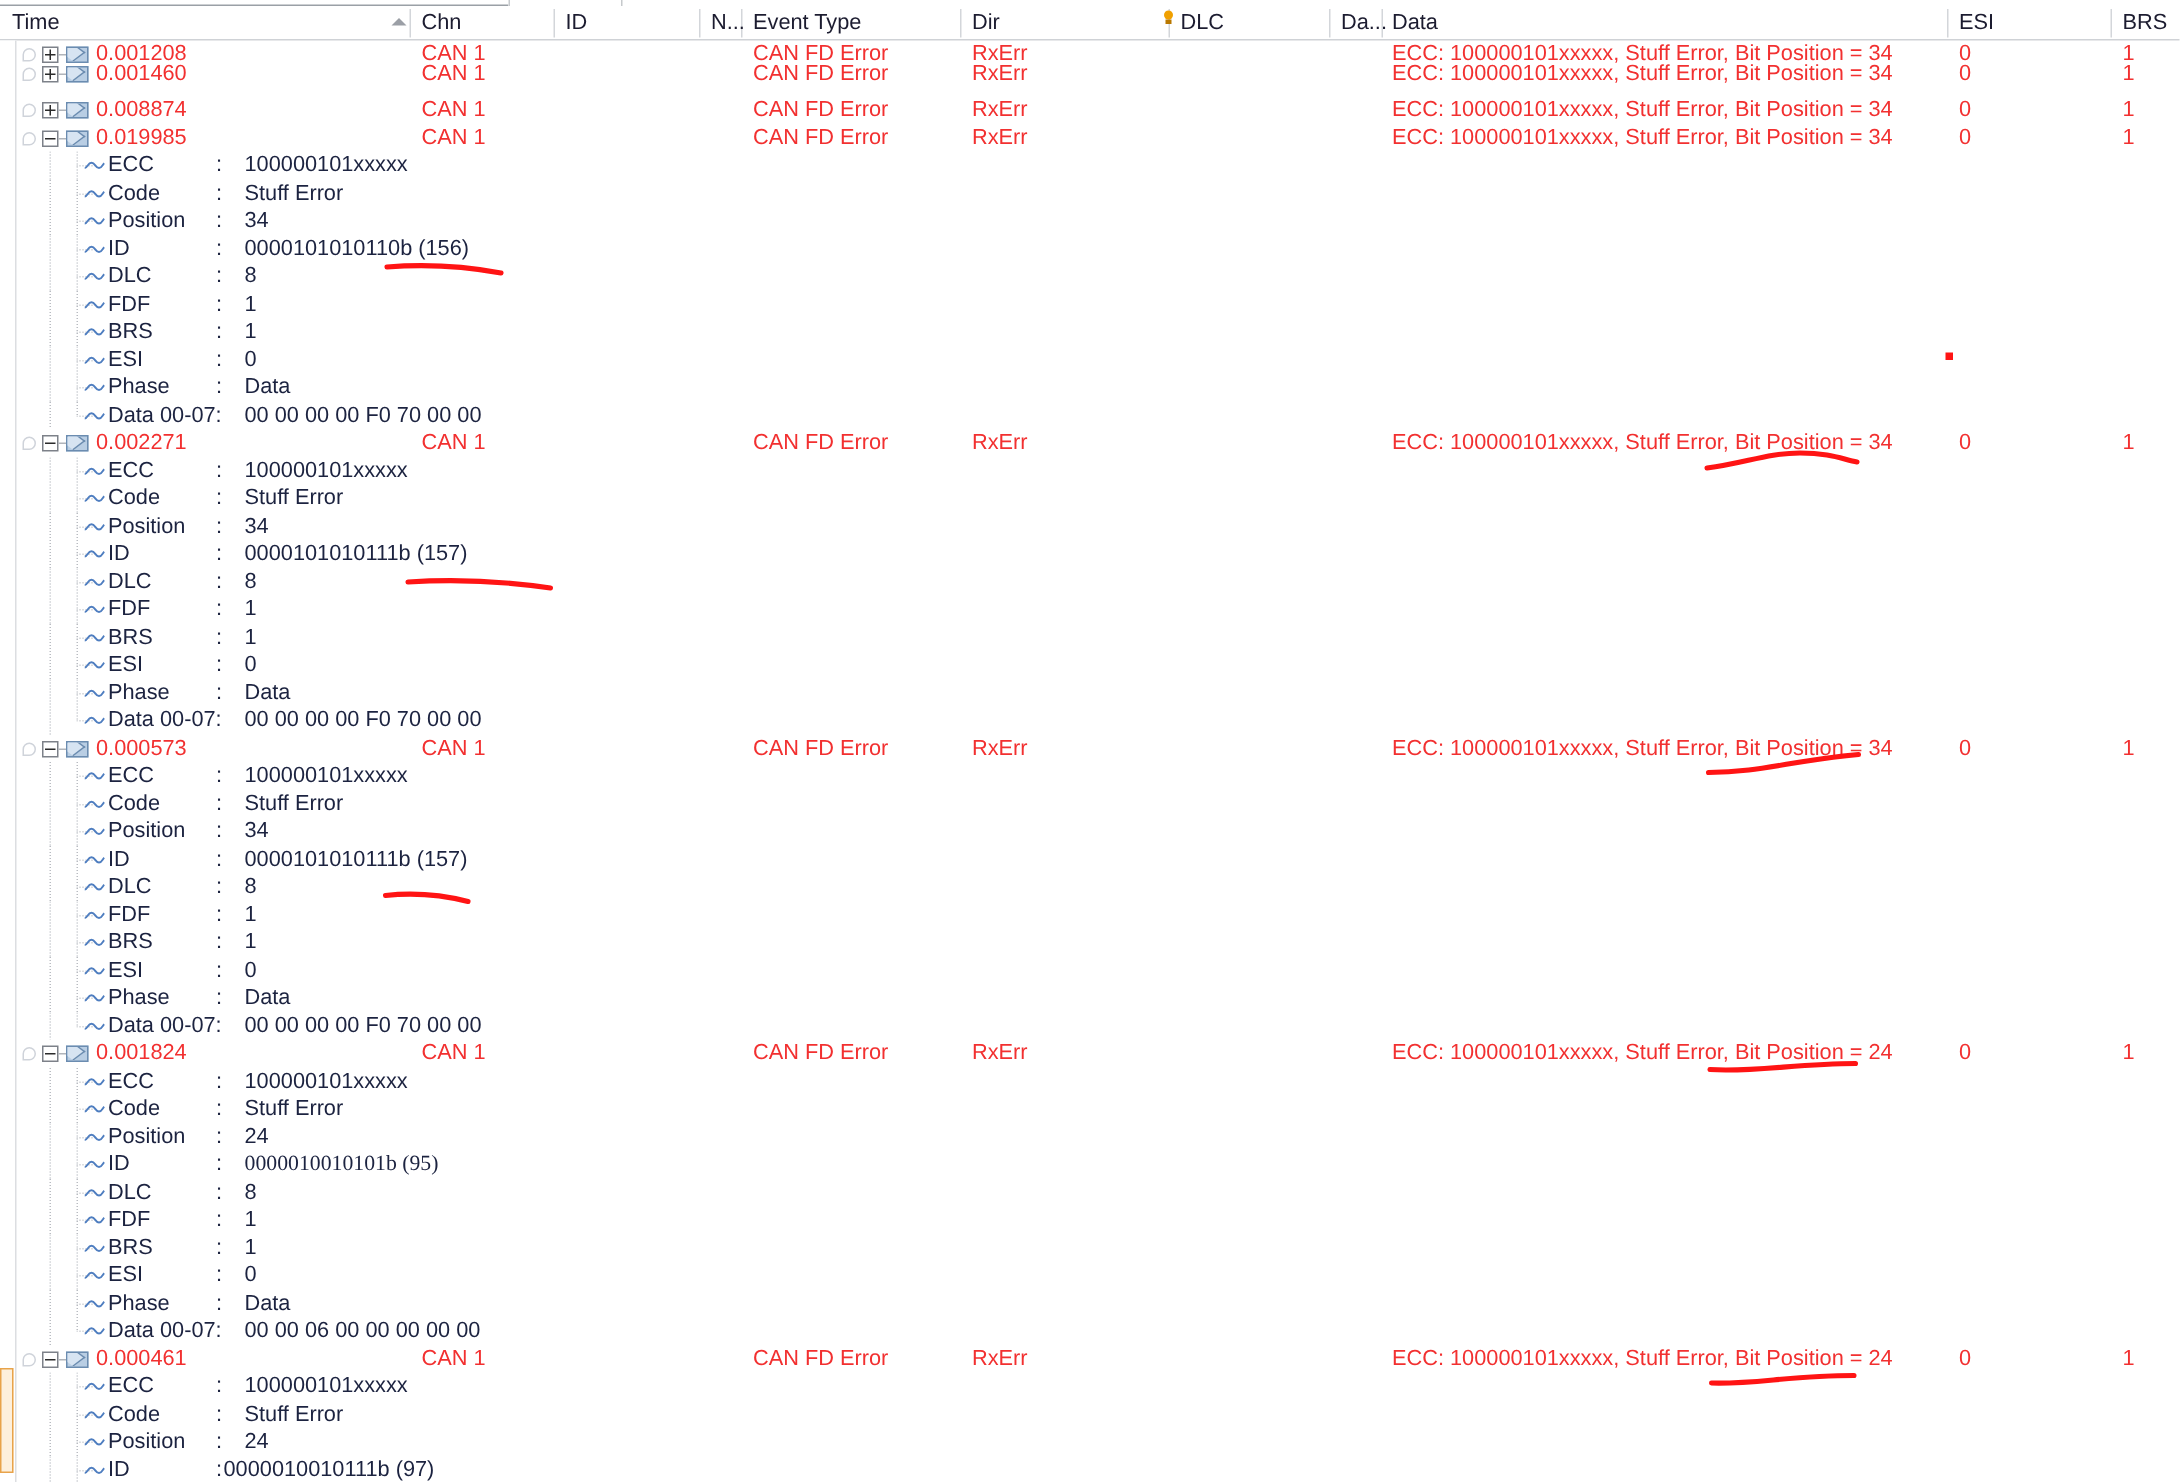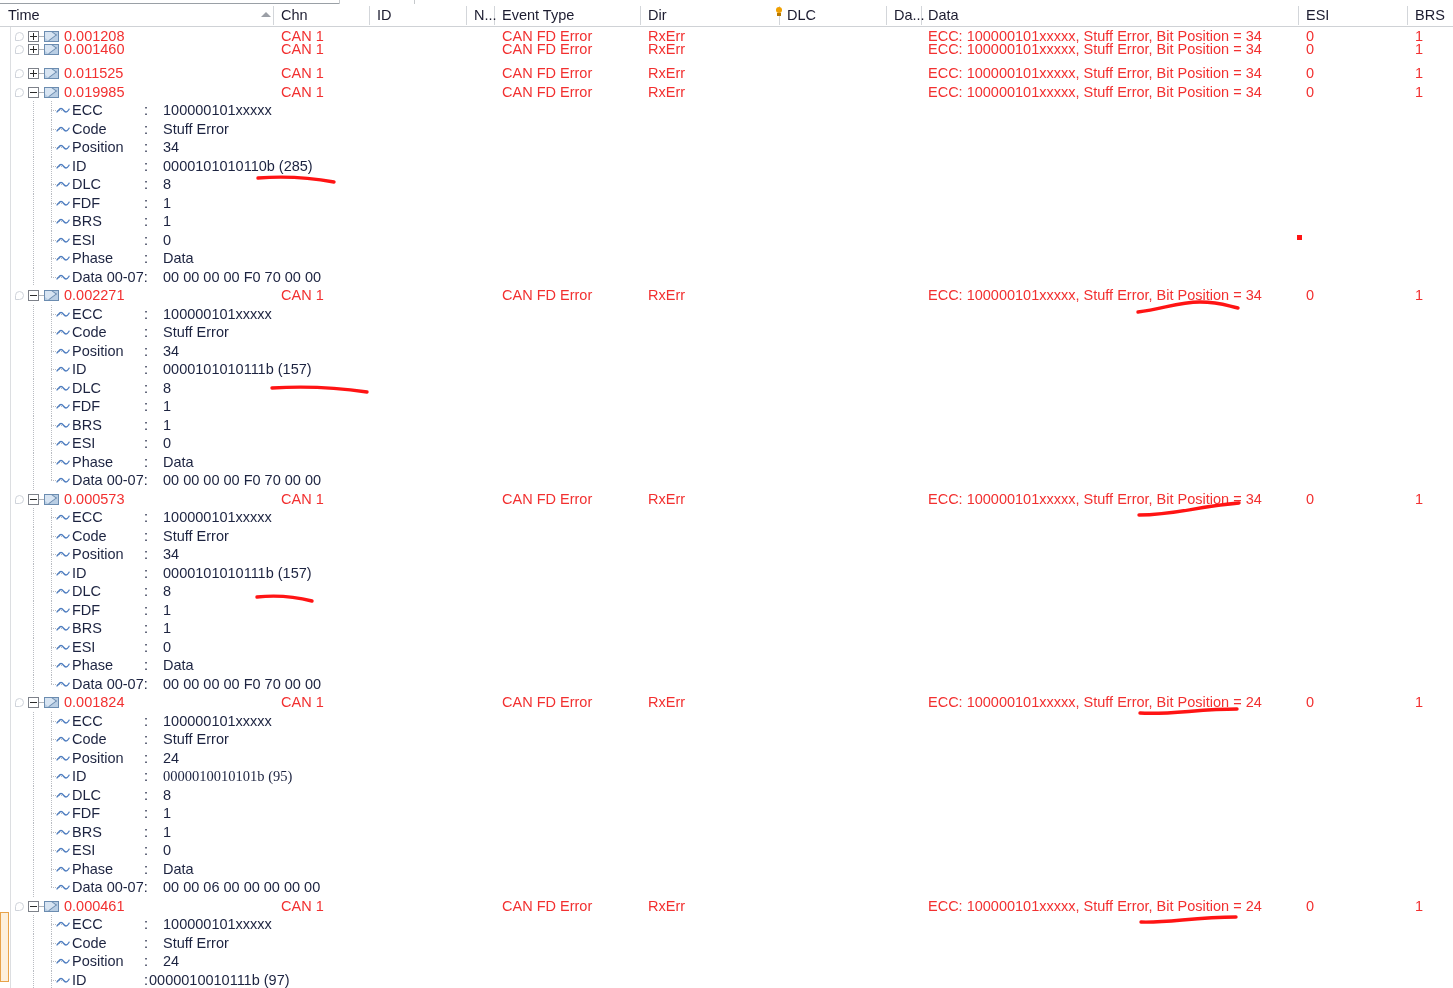--- a/index.html
+++ b/index.html
@@ -232,21 +232,21 @@
       <div class="cell red" style="left: 648px;">RxErr</div>
       <div class="cell red" style="left: 928px;">ECC: 100000101xxxxx, Stuff Error, Bit Position = 34</div>
       <div class="cell red" style="left: 1306px;">0</div>
       <div class="cell red" style="left: 1415px;">1</div>
     </div>
     <div class="row" style="top: 37px;">
       <div class="hint-dot" style="left: 15px; top: 5px;"></div>
       <div class="expander plus" style="left: 28px; top: 4px;"></div>
       <div class="expander-stub" style="left: 39px; top: 9px;"></div>
       <div class="envelope" style="left: 44px; top: 4px;"></div>
-      <div class="cell red" style="left: 64px;">0.011525</div>
+      <div class="cell red" style="left: 64px;">0.008874</div>
       <div class="cell red" style="left: 281px;">CAN 1</div>
       <div class="cell red" style="left: 502px;">CAN FD Error</div>
       <div class="cell red" style="left: 648px;">RxErr</div>
       <div class="cell red" style="left: 928px;">ECC: 100000101xxxxx, Stuff Error, Bit Position = 34</div>
       <div class="cell red" style="left: 1306px;">0</div>
       <div class="cell red" style="left: 1415px;">1</div>
     </div>
     <div class="row" style="top: 55.5px;">
       <div class="hint-dot" style="left: 15px; top: 5px;"></div>
       <div class="expander" style="left: 28px; top: 4px;"></div>
@@ -303,21 +303,21 @@
       <div class="tree-dot-v" style="left: 33px;"></div>
       <div class="tree-dot-v" style="left: 51px;"></div>
       <div class="child-elbow" style="left: 51px; top: 9px;"></div>
       <div class="wave-icon" style="left: 56px; top: 5px;">
         <svg width="14" height="9" viewBox="0 0 14 9">
           <path d="M0.5 6 C2.5 6 2.5 2.5 5 2.5 C7.5 2.5 7.5 6 10 6 C12 6 12.5 3.5 13.5 2.8" fill="none" stroke="#4f7ec0" stroke-width="1.3"></path>
         </svg>
       </div>
       <div class="cell dark" style="left: 72px;">ID</div>
       <div class="cell dark" style="left: 144px;">:</div>
-      <div class="cell dark" style="left: 163px;">0000101010110b (285)</div>
+      <div class="cell dark" style="left: 163px;">0000101010110b (156)</div>
     </div>
     <div class="row" style="top: 148px;">
       <div class="tree-dot-v" style="left: 33px;"></div>
       <div class="tree-dot-v" style="left: 51px;"></div>
       <div class="child-elbow" style="left: 51px; top: 9px;"></div>
       <div class="wave-icon" style="left: 56px; top: 5px;">
         <svg width="14" height="9" viewBox="0 0 14 9">
           <path d="M0.5 6 C2.5 6 2.5 2.5 5 2.5 C7.5 2.5 7.5 6 10 6 C12 6 12.5 3.5 13.5 2.8" fill="none" stroke="#4f7ec0" stroke-width="1.3"></path>
         </svg>
       </div>

